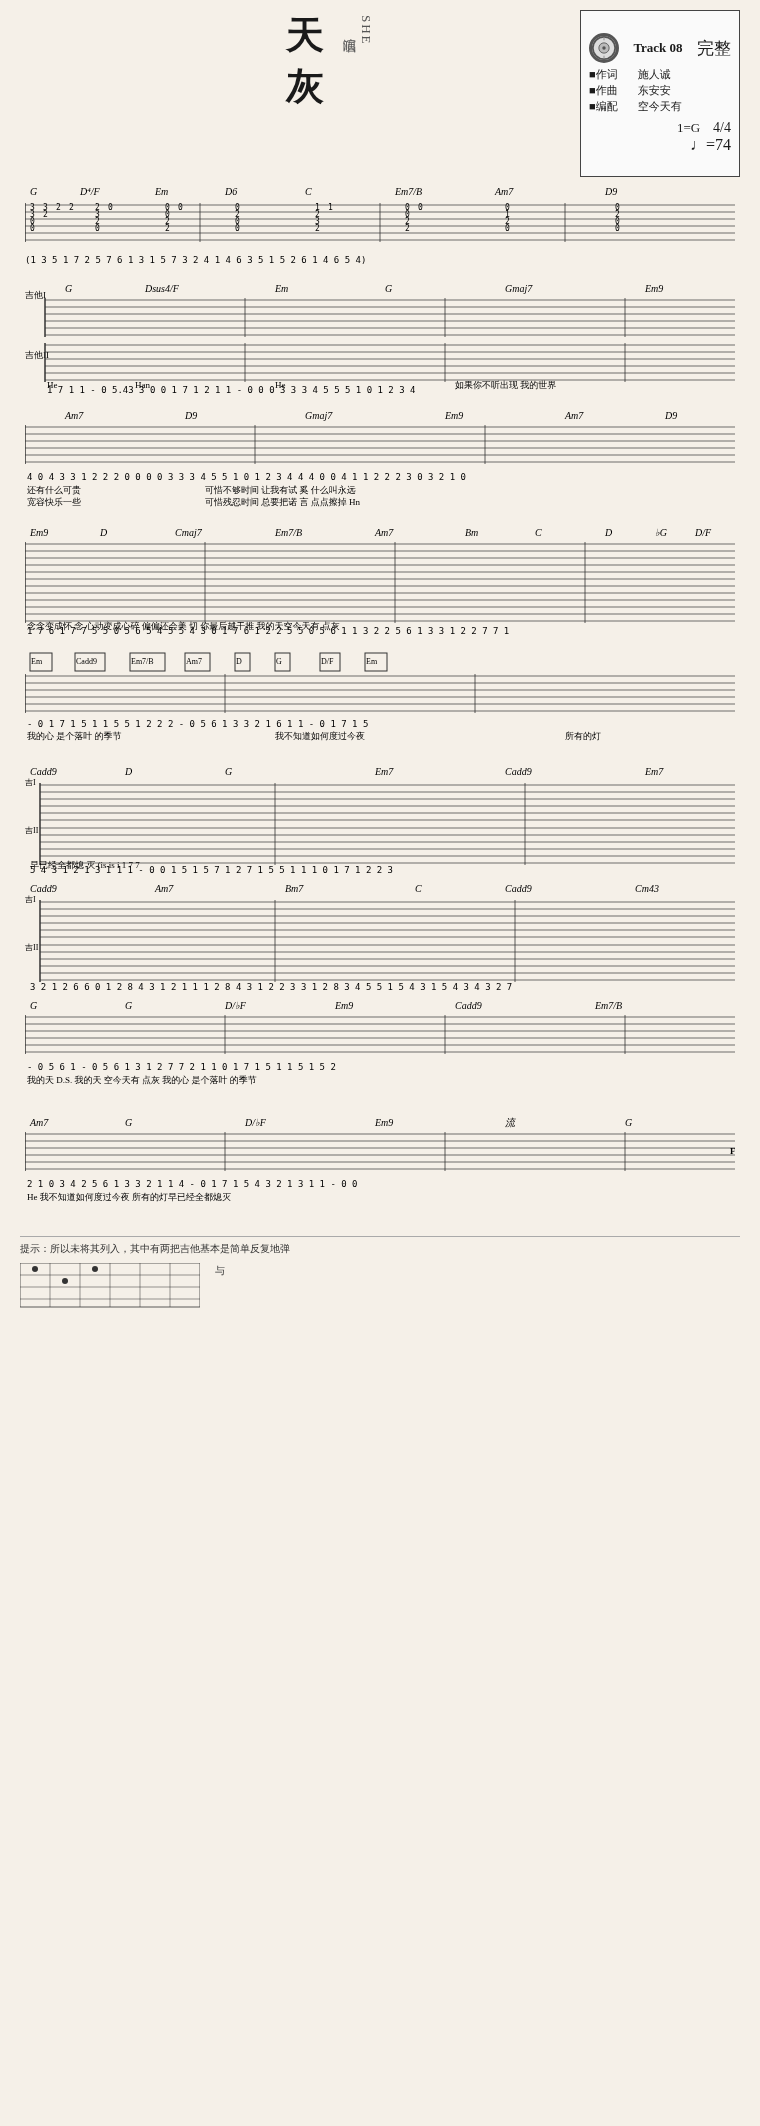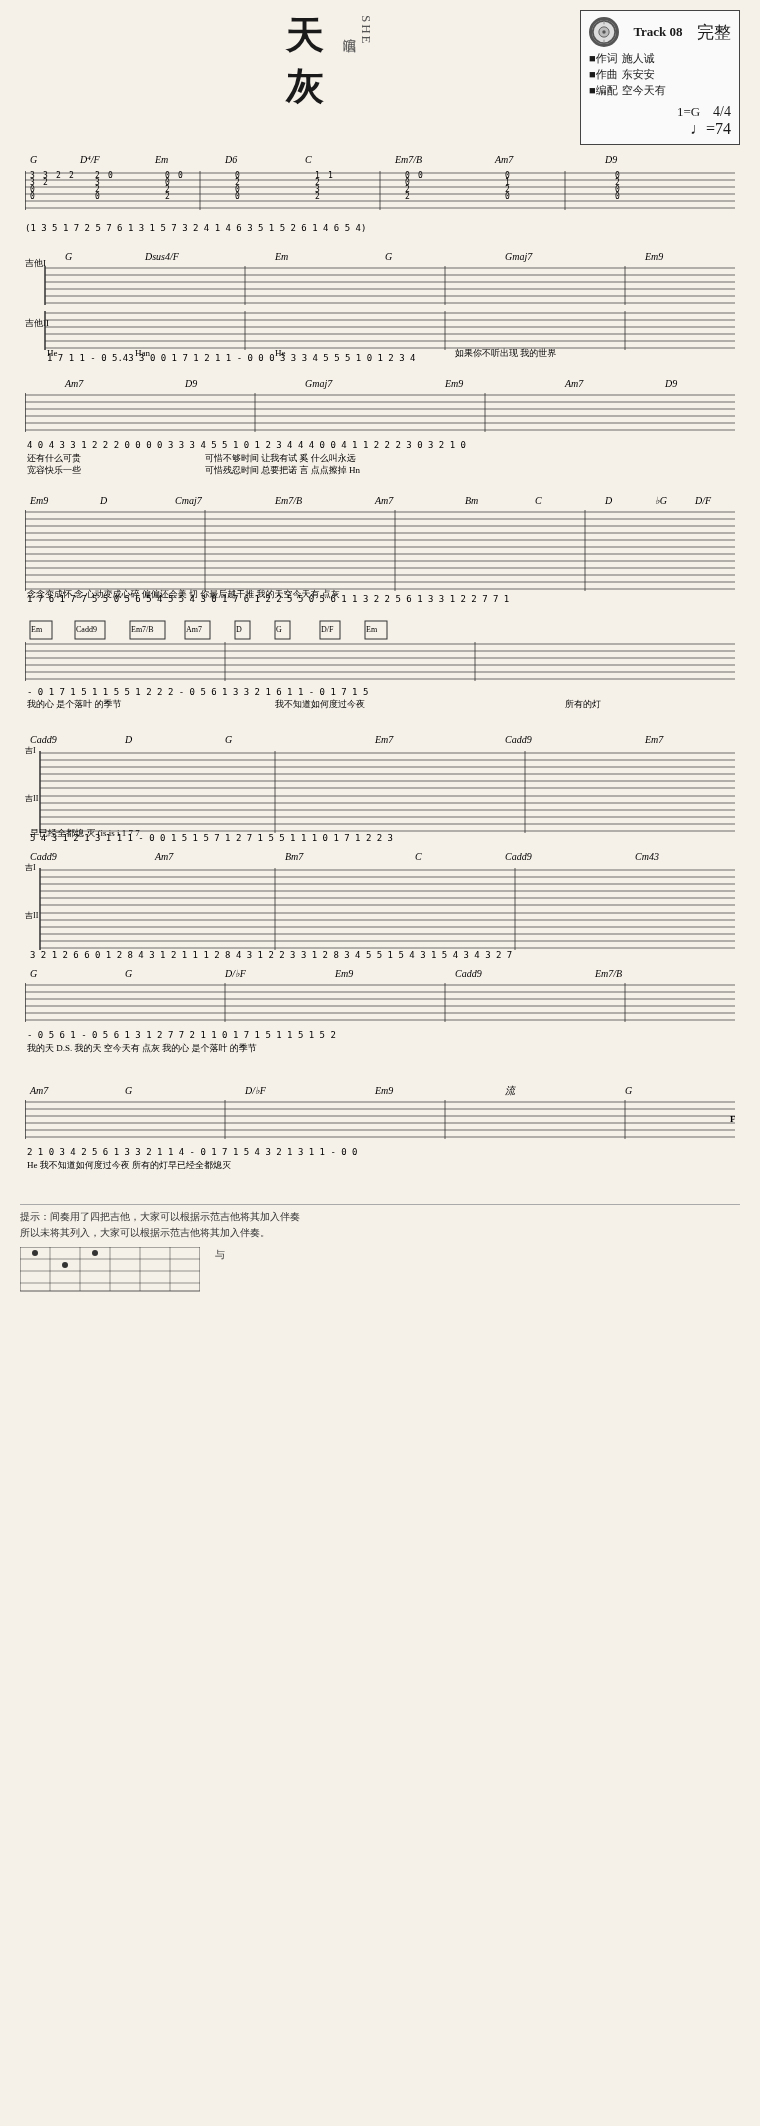--- a/index.html
+++ b/index.html
@@ -76,30 +76,30 @@
     .page-title {
       text-align: center;
       font-size: 38px;
       font-weight: bold;
       letter-spacing: 8px;
       margin: 0;
     }
 
     .he-info-box {
       border: 1px solid #444;
-      padding: 6px 8px;
+      padding: 22px 8px;
       font-size: 11px;
       min-width: 160px;
       background: #fafafa;
     }
 
     .he-info-row {
       display: flex;
       align-items: center;
-      gap: 4px;
+      gap: 20px;
       margin: 1px 0;
     }
 
     .he-track-top {
       display: flex;
       align-items: center;
       justify-content: space-between;
       margin-bottom: 4px;
     }
 
@@ -517,22 +517,21 @@
         <line x1="600" y1="18" x2="600" y2="57" stroke="#333" stroke-width="0.8"></line>
         <line x1="715" y1="18" x2="715" y2="57" stroke="#333" stroke-width="1.5"></line>
         <line x1="718" y1="18" x2="718" y2="57" stroke="#333" stroke-width="2.5"></line>
         <text x="705" y="40" font-size="9" font-weight="bold">Fine</text>
         <text x="2" y="73" font-size="9" font-family="monospace">2 1 0 3 4  2 5 6 1  3 3 2 1 1 4  - 0 1 7 1  5 4 3 2 1 3 1 1  - 0 0</text>
         <text x="2" y="86" font-size="9">He 我不知道如何度过今夜  所有的灯早已经全都熄灭</text>
       </svg>
     </div>
 
     <div class="footer-note">
-      <div>提示：间奏用了四把吉他，大家可以根据示范吉他将其加入伴奏</div>
-      <div>所以未将其列入，大家可以根据示范吉他将其加入伴奏。</div>
+      <div>提示：所以未将其列入，其中有两把吉他基本是简单反复地弹</div>
 
       <div style="margin-top:6px; display:flex; gap:15px; align-items:flex-start;">
         <svg width="180" height="45">
           <line x1="0" y1="0" x2="180" y2="0" stroke="#333" stroke-width="0.8"></line>
           <line x1="0" y1="12" x2="180" y2="12" stroke="#333" stroke-width="0.5"></line>
           <line x1="0" y1="24" x2="180" y2="24" stroke="#333" stroke-width="0.5"></line>
           <line x1="0" y1="36" x2="180" y2="36" stroke="#333" stroke-width="0.5"></line>
           <line x1="0" y1="44" x2="180" y2="44" stroke="#333" stroke-width="0.8"></line>
           <line x1="0" y1="0" x2="0" y2="44" stroke="#333" stroke-width="0.8"></line>
           <line x1="30" y1="0" x2="30" y2="44" stroke="#333" stroke-width="0.5"></line>

